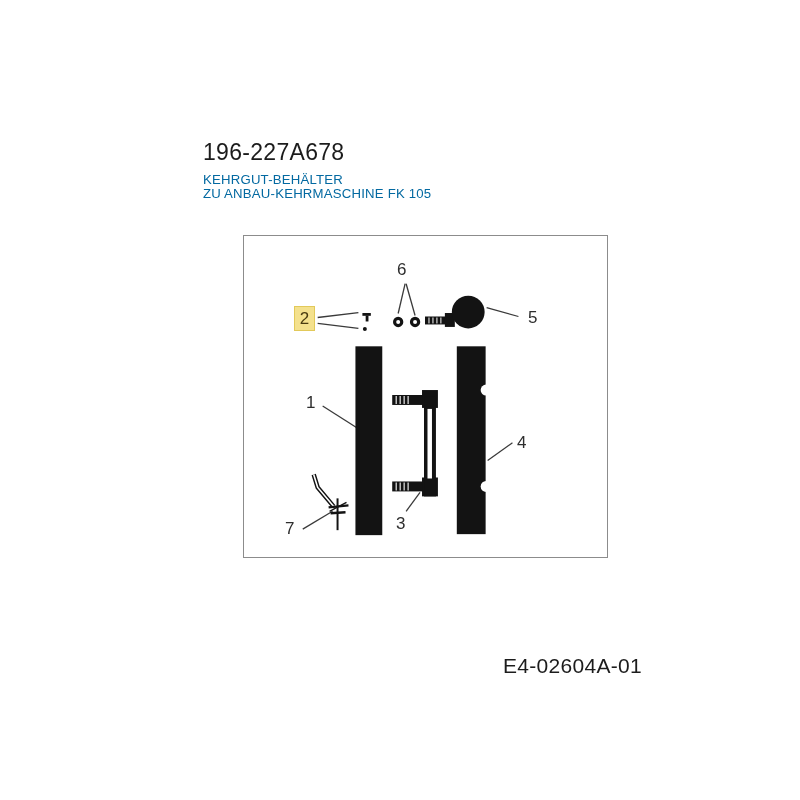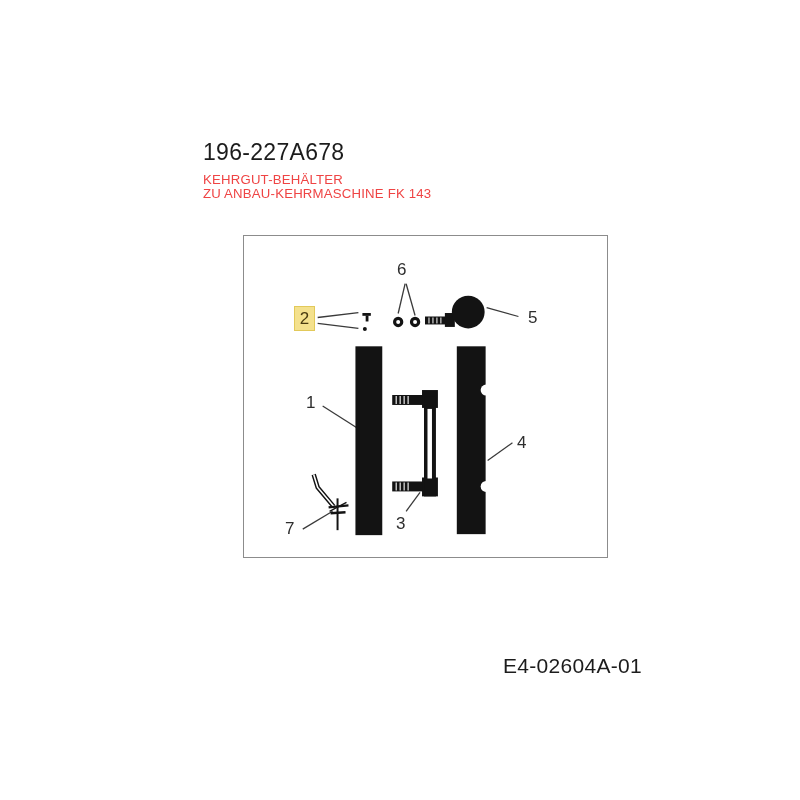--- a/index.html
+++ b/index.html
@@ -2,21 +2,21 @@
 <html><head>
 <meta charset="utf-8">
 <style>
   html,body{margin:0;padding:0;background:#ffffff;}
   .canvas{
     position:relative;width:691px;height:800px;background:#ffffff;
     font-family:"Liberation Sans",sans-serif;color:#1f1f1f;overflow:hidden;padding-left:32px;
   }
   .header{position:absolute;left:203px;top:140px;}
   .part-number{font-size:23px;font-weight:400;color:#1c1c1c;letter-spacing:0.3px;line-height:24px;}
-  .descriptions{margin-top:9px;font-size:13.2px;color:#ef4444;letter-spacing:0.2px;line-height:14px;}
+  .descriptions{margin-top:9px;font-size:13.2px;color:#0369a1;letter-spacing:0.2px;line-height:14px;}
   .diagram-box{
     position:absolute;left:243px;top:235px;width:365px;height:323px;
     border:1.5px solid #8c8c8c;background:#ffffff;box-sizing:border-box;
   }
   .diagram-svg{position:absolute;left:0;top:0;width:100%;height:100%;}
   .callout{
     position:absolute;font-size:17px;color:#2e2e2e;line-height:22px;
     user-select:none;cursor:pointer;
   }
   .callout.highlighted{
@@ -37,21 +37,21 @@
 </style>
 </head>
 <body>
 
 <div class="canvas">
 
   <div class="header">
     <div class="part-number">196-227A678</div>
     <div class="descriptions">
       <div>KEHRGUT-BEHÄLTER</div>
-      <div>ZU ANBAU-KEHRMASCHINE FK 143</div>
+      <div>ZU ANBAU-KEHRMASCHINE FK 105</div>
     </div>
   </div>
 
   <div class="diagram-box">
 
     <svg class="diagram-svg" viewBox="0 0 365 323">
 
       <g stroke="#3a3a3a" stroke-width="1.3" fill="none">
         <line x1="79" y1="171" x2="115" y2="194"></line>
         <line x1="74" y1="82" x2="115" y2="77"></line>

